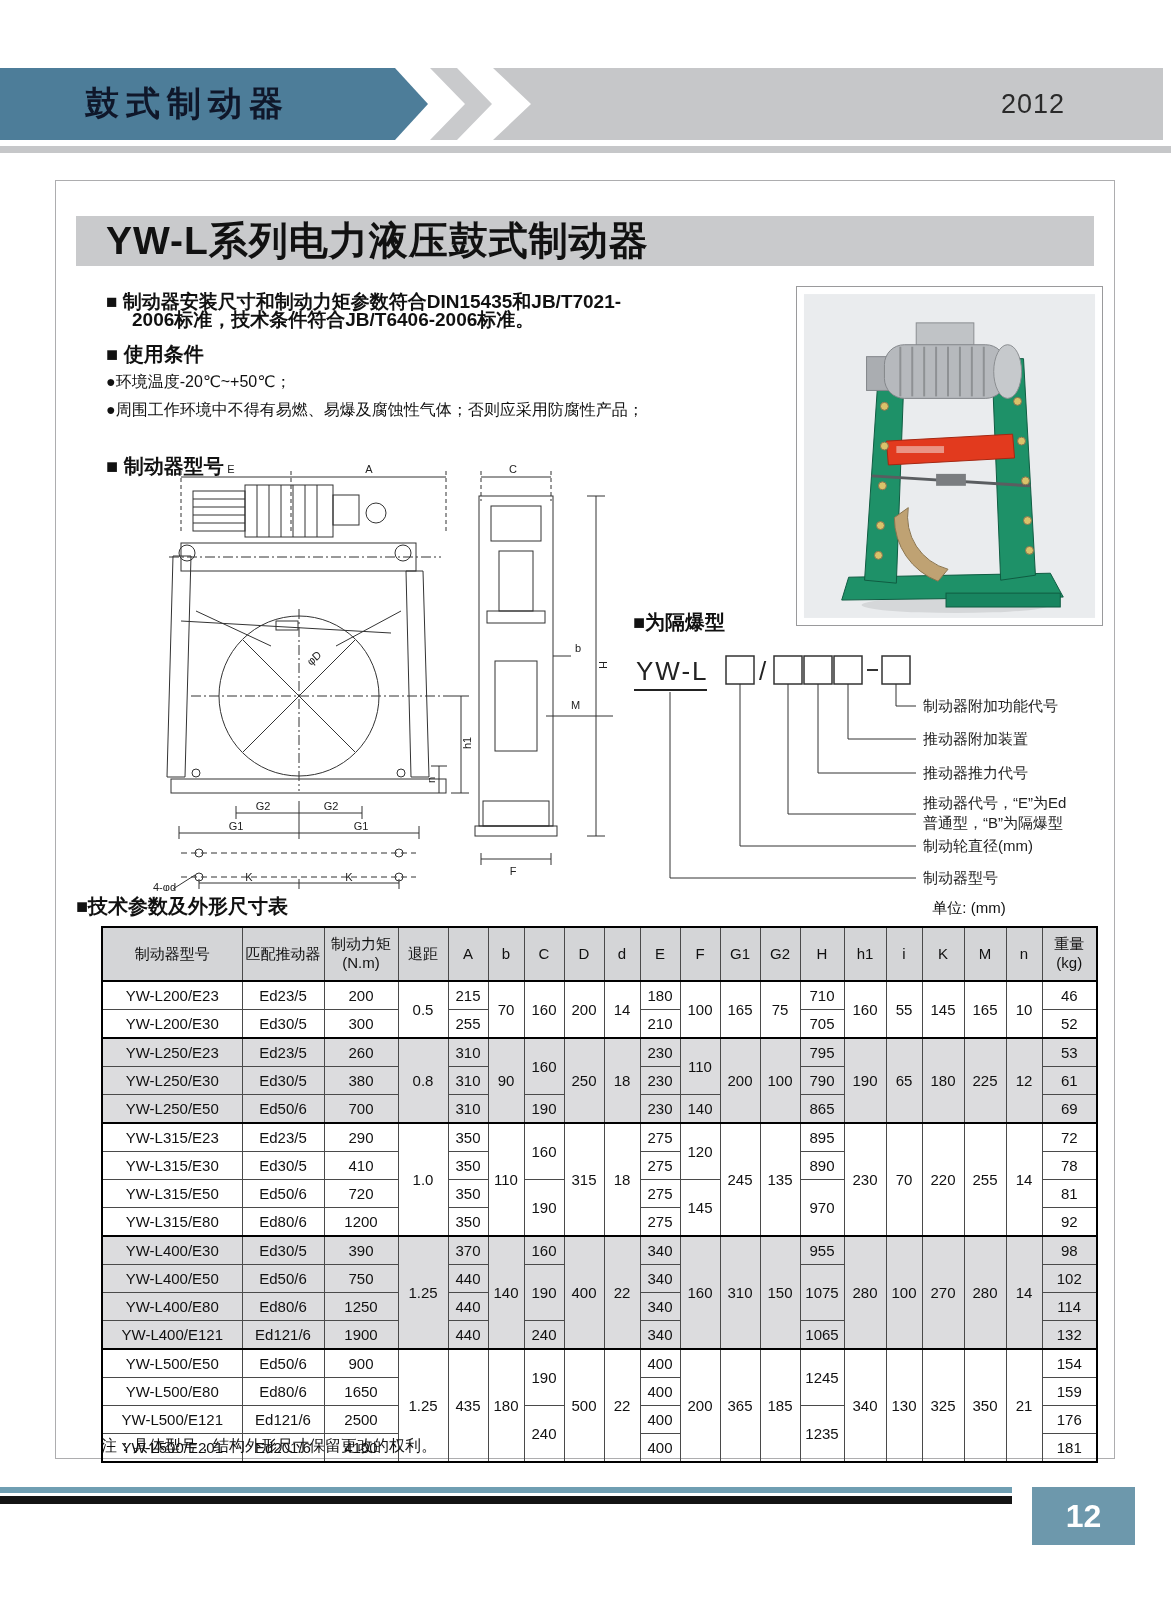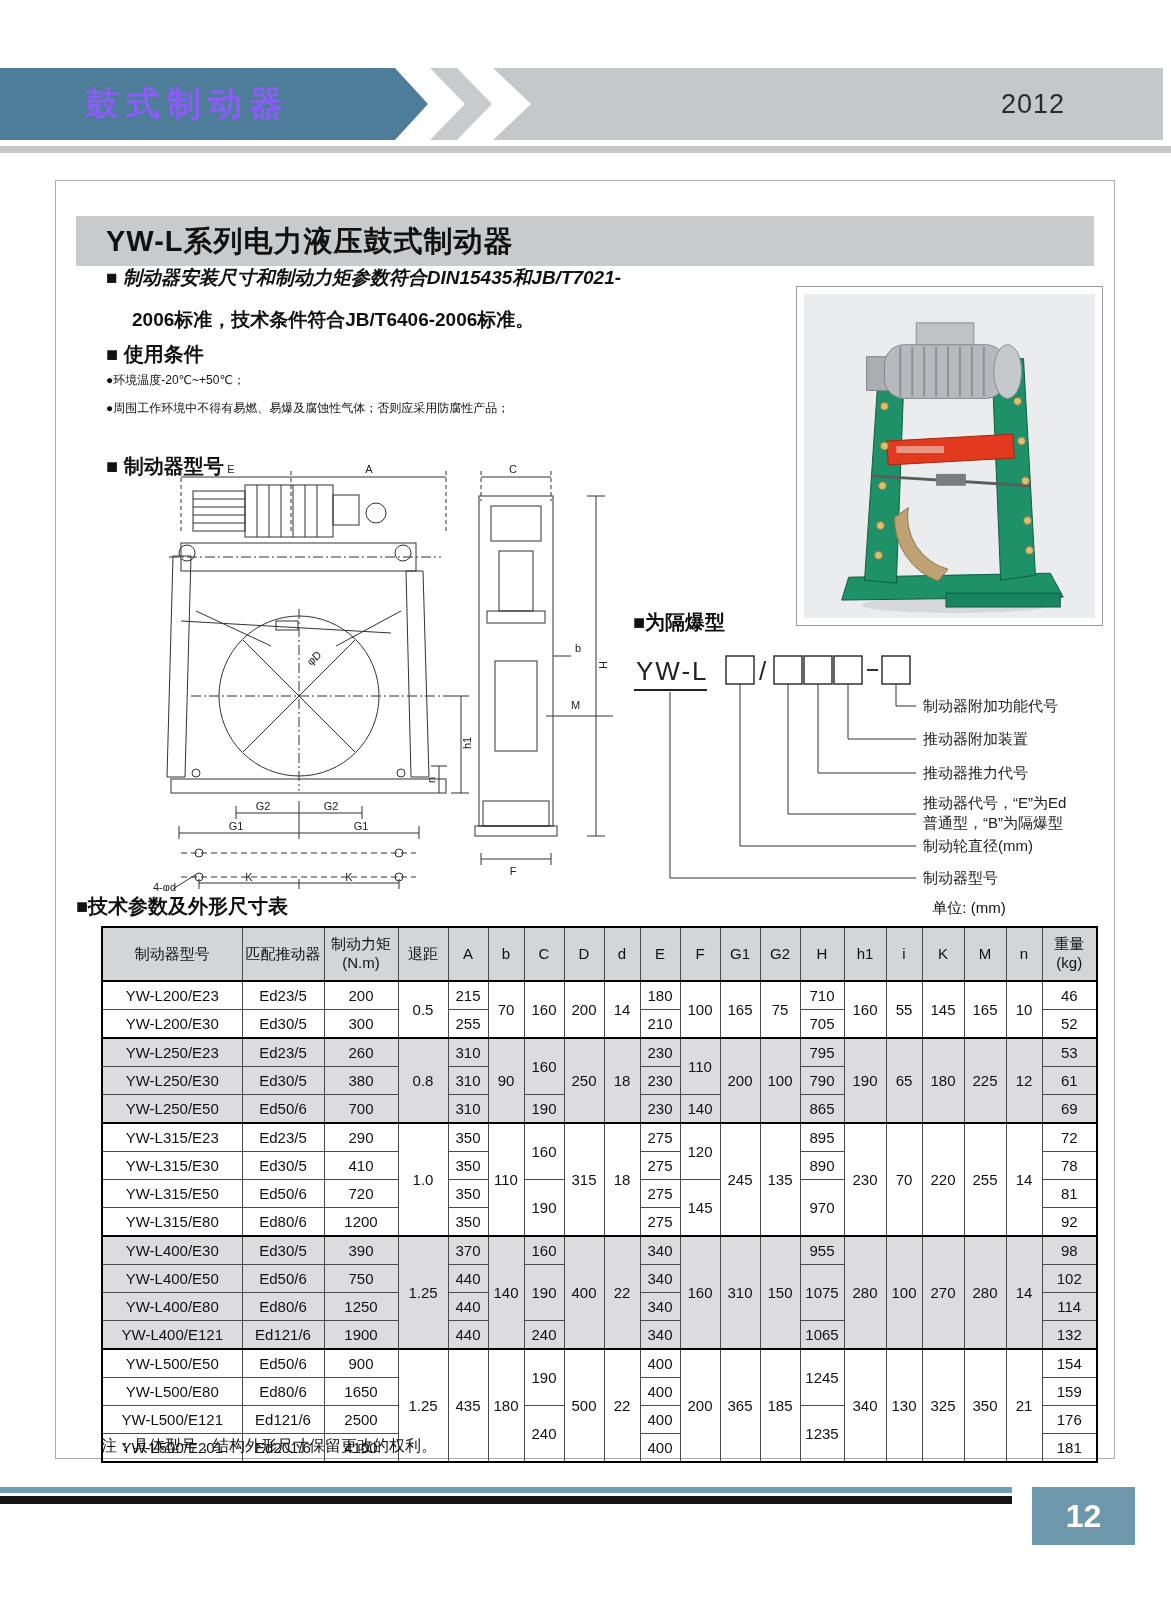--- a/index.html
+++ b/index.html
@@ -7,32 +7,32 @@
        font-family:"Liberation Sans","DejaVu Sans",sans-serif;color:#111;overflow:hidden;}
   .abs{position:absolute;}
 
   
   .banner{top:68px;left:0;width:1171px;height:72px;}
   .banner .layer{position:absolute;inset:0;}
   .banner-gray{background:#c6c7c9;clip-path:polygon(493px 0,1163px 0,1163px 100%,493px 100%,531px 50%);}
   .banner-chev{background:#c9cacc;clip-path:polygon(430px 0,457px 0,492px 50%,457px 100%,430px 100%,465px 50%);}
   .banner-blue{background:#4d7d99;clip-path:polygon(0 0,395px 0,428px 50%,395px 100%,0 100%);}
   .banner-title{position:absolute;left:85px;top:50%;transform:translateY(-50%);
-       color:#8b5cf6;font-size:34px;font-weight:bold;letter-spacing:7px;white-space:nowrap;}
+       color:#0f172a;font-size:34px;font-weight:bold;letter-spacing:7px;white-space:nowrap;}
   .banner-year{position:absolute;right:106px;top:50%;transform:translateY(-50%);
        color:#2a2a2a;font-size:27px;letter-spacing:1px;}
   .banner-underline{top:146px;left:0;width:1171px;height:7px;background:#c6c7c9;}
 
   
   .content-box{left:55px;top:180px;width:1058px;height:1277px;border:1px solid #adadaf;background:#fff;}
   .main-title{left:20px;top:35px;width:1018px;height:50px;background:#c9cacc;
-       font-size:29px;font-weight:bold;line-height:50px;padding-left:30px;box-sizing:border-box;letter-spacing:1px;}
+       font-size:39px;font-weight:bold;line-height:50px;padding-left:30px;box-sizing:border-box;letter-spacing:1px;}
   .intro-line{left:50px;font-size:19px;font-weight:bold;white-space:nowrap;}
   .sec-head{font-size:20px;font-weight:bold;white-space:nowrap;}
-  .usage-item{left:50px;font-size:12px;white-space:nowrap;}
+  .usage-item{left:50px;font-size:16px;white-space:nowrap;}
 
   .photo-frame{left:740px;top:105px;width:307px;height:340px;border:1px solid #9a9a9c;background:#fff;box-sizing:border-box;}
   .drawing{left:95px;top:280px;width:465px;height:430px;}
   .model-svg{left:575px;top:455px;width:440px;height:250px;}
 
   .table-head{left:20px;top:712px;}
   .unit-label{left:788px;top:718px;width:250px;text-align:center;font-size:15px;}
 
   .table-wrap{left:45px;top:745px;}
   table.spec{border-collapse:collapse;table-layout:fixed;width:995px;border:2px solid #000;
@@ -63,21 +63,21 @@
   <div class="layer banner-blue"></div>
   <div class="banner-title">鼓式制动器</div>
   <div class="banner-year">2012</div>
 </div>
 <div class="abs banner-underline"></div>
 
 <div class="abs content-box">
 
   <div class="abs main-title">YW-L系列电力液压鼓式制动器</div>
 
-  <div class="abs intro-line" style="top:84px;font-style:italic;">■ 制动器安装尺寸和制动力矩参数符合DIN15435和JB/T7021-</div>
+  <div class="abs intro-line" style="top:108px;">■ 制动器安装尺寸和制动力矩参数符合DIN15435和JB/T7021-</div>
   <div class="abs intro-line" style="top:126px;left:76px;">2006标准，技术条件符合JB/T6406-2006标准。</div>
 
   <div class="abs sec-head" style="left:50px;top:160px;">■ 使用条件</div>
   <div class="abs usage-item" style="top:191px;">●环境温度-20℃~+50℃；</div>
   <div class="abs usage-item" style="top:219px;">●周围工作环境中不得有易燃、易爆及腐蚀性气体；否则应采用防腐性产品；</div>
   <div class="abs sec-head" style="left:50px;top:272px;">■ 制动器型号</div>
 
   <div class="abs photo-frame">
     <svg width="305" height="338" viewBox="0 0 307 340">
       <rect x="7" y="7" width="293" height="326" fill="#eaecee"></rect>

